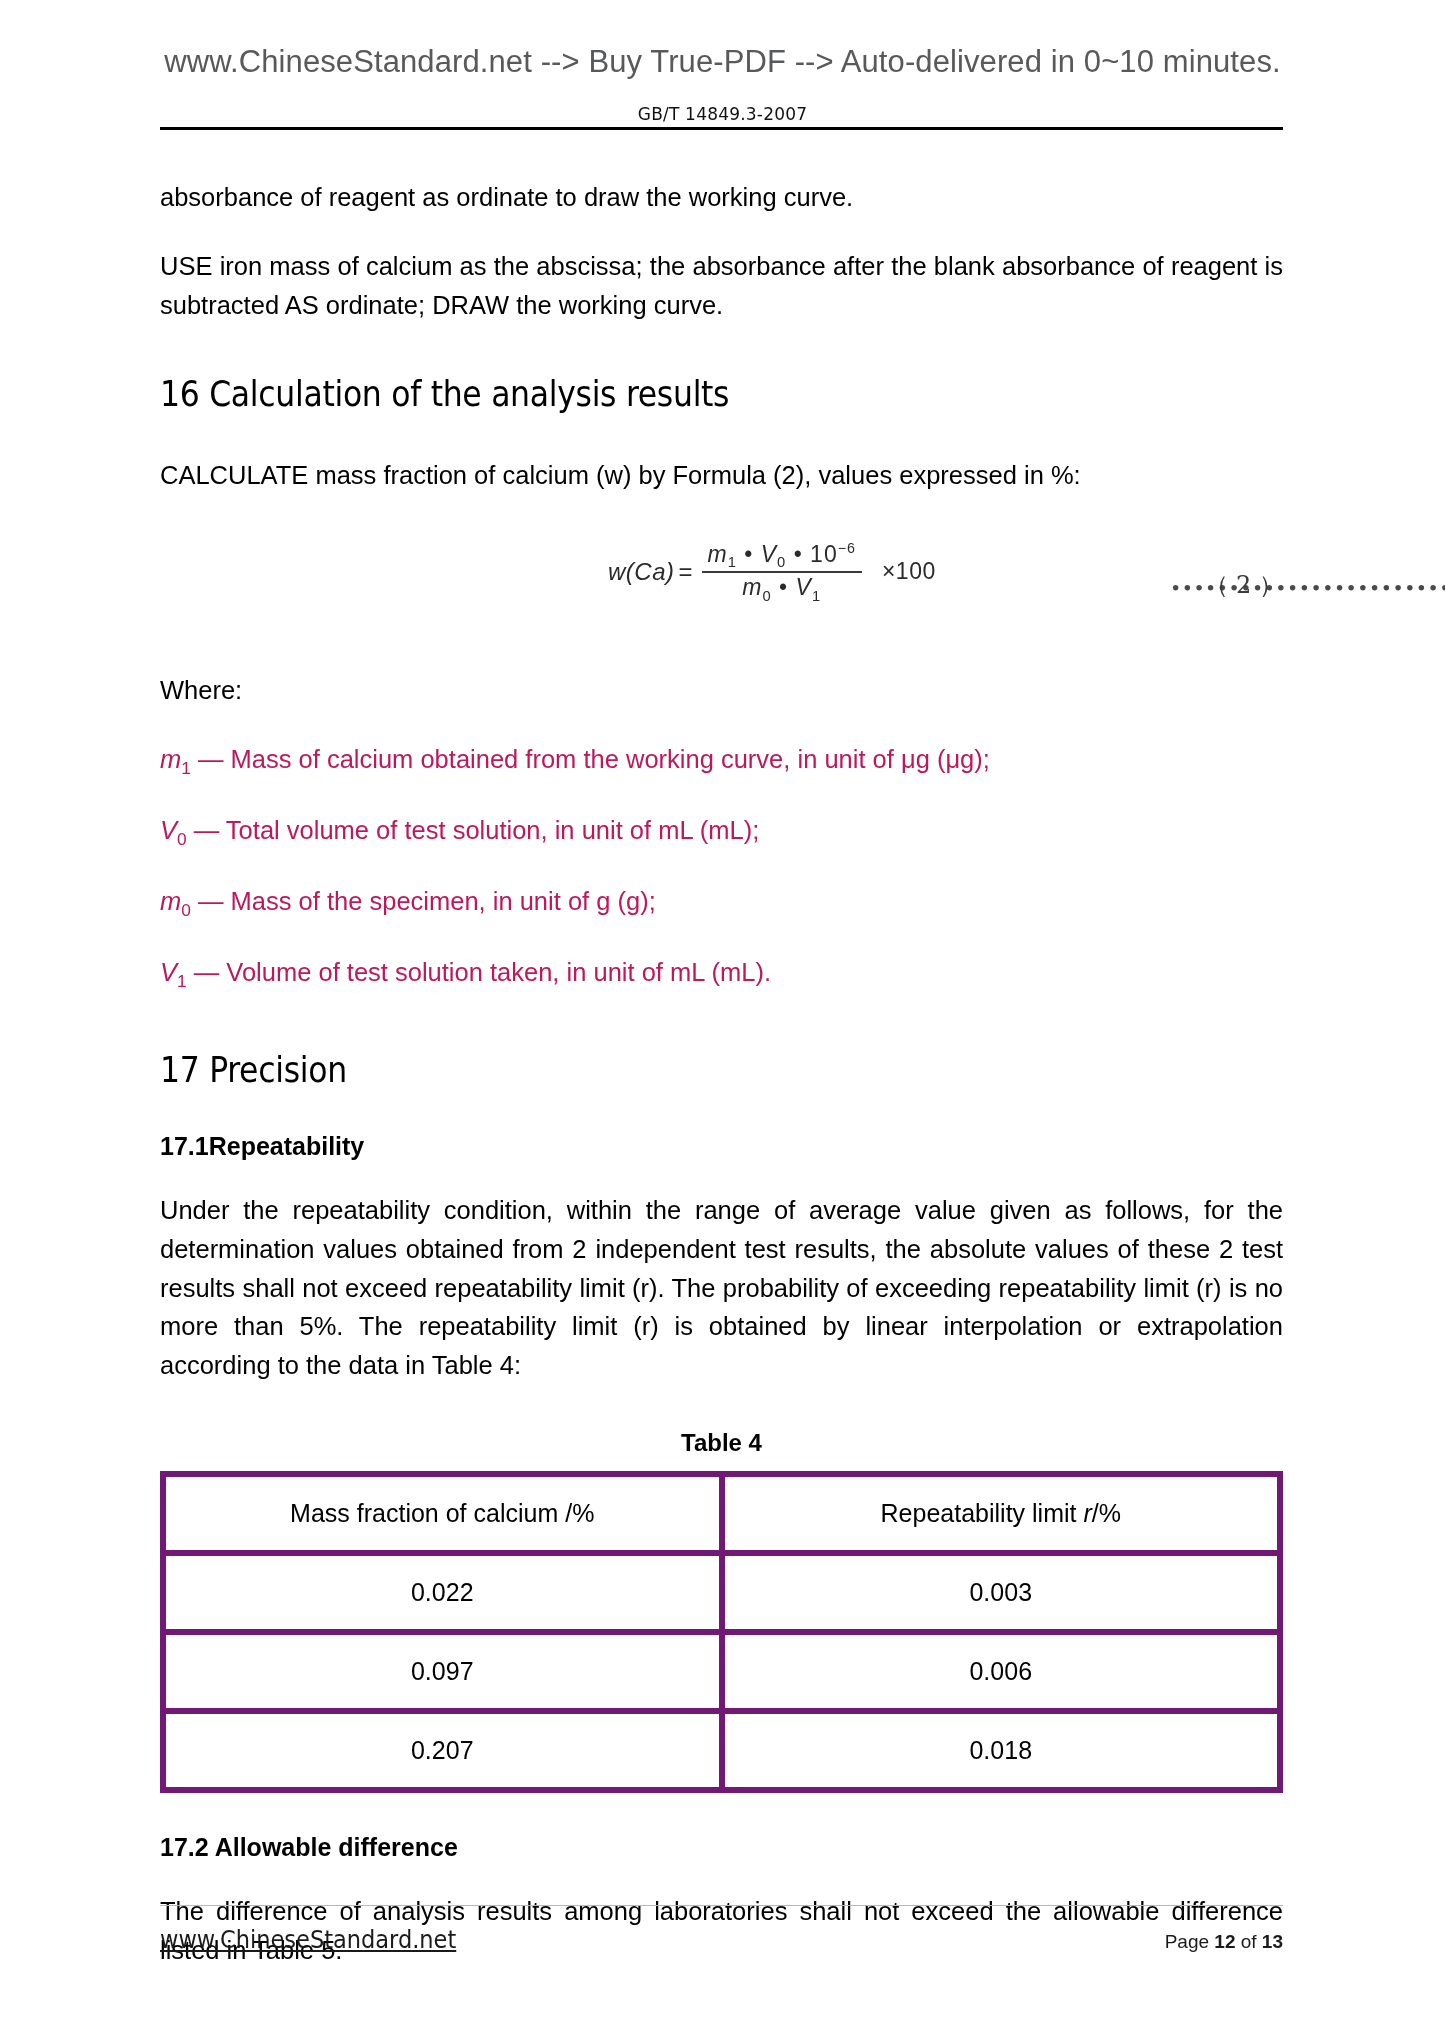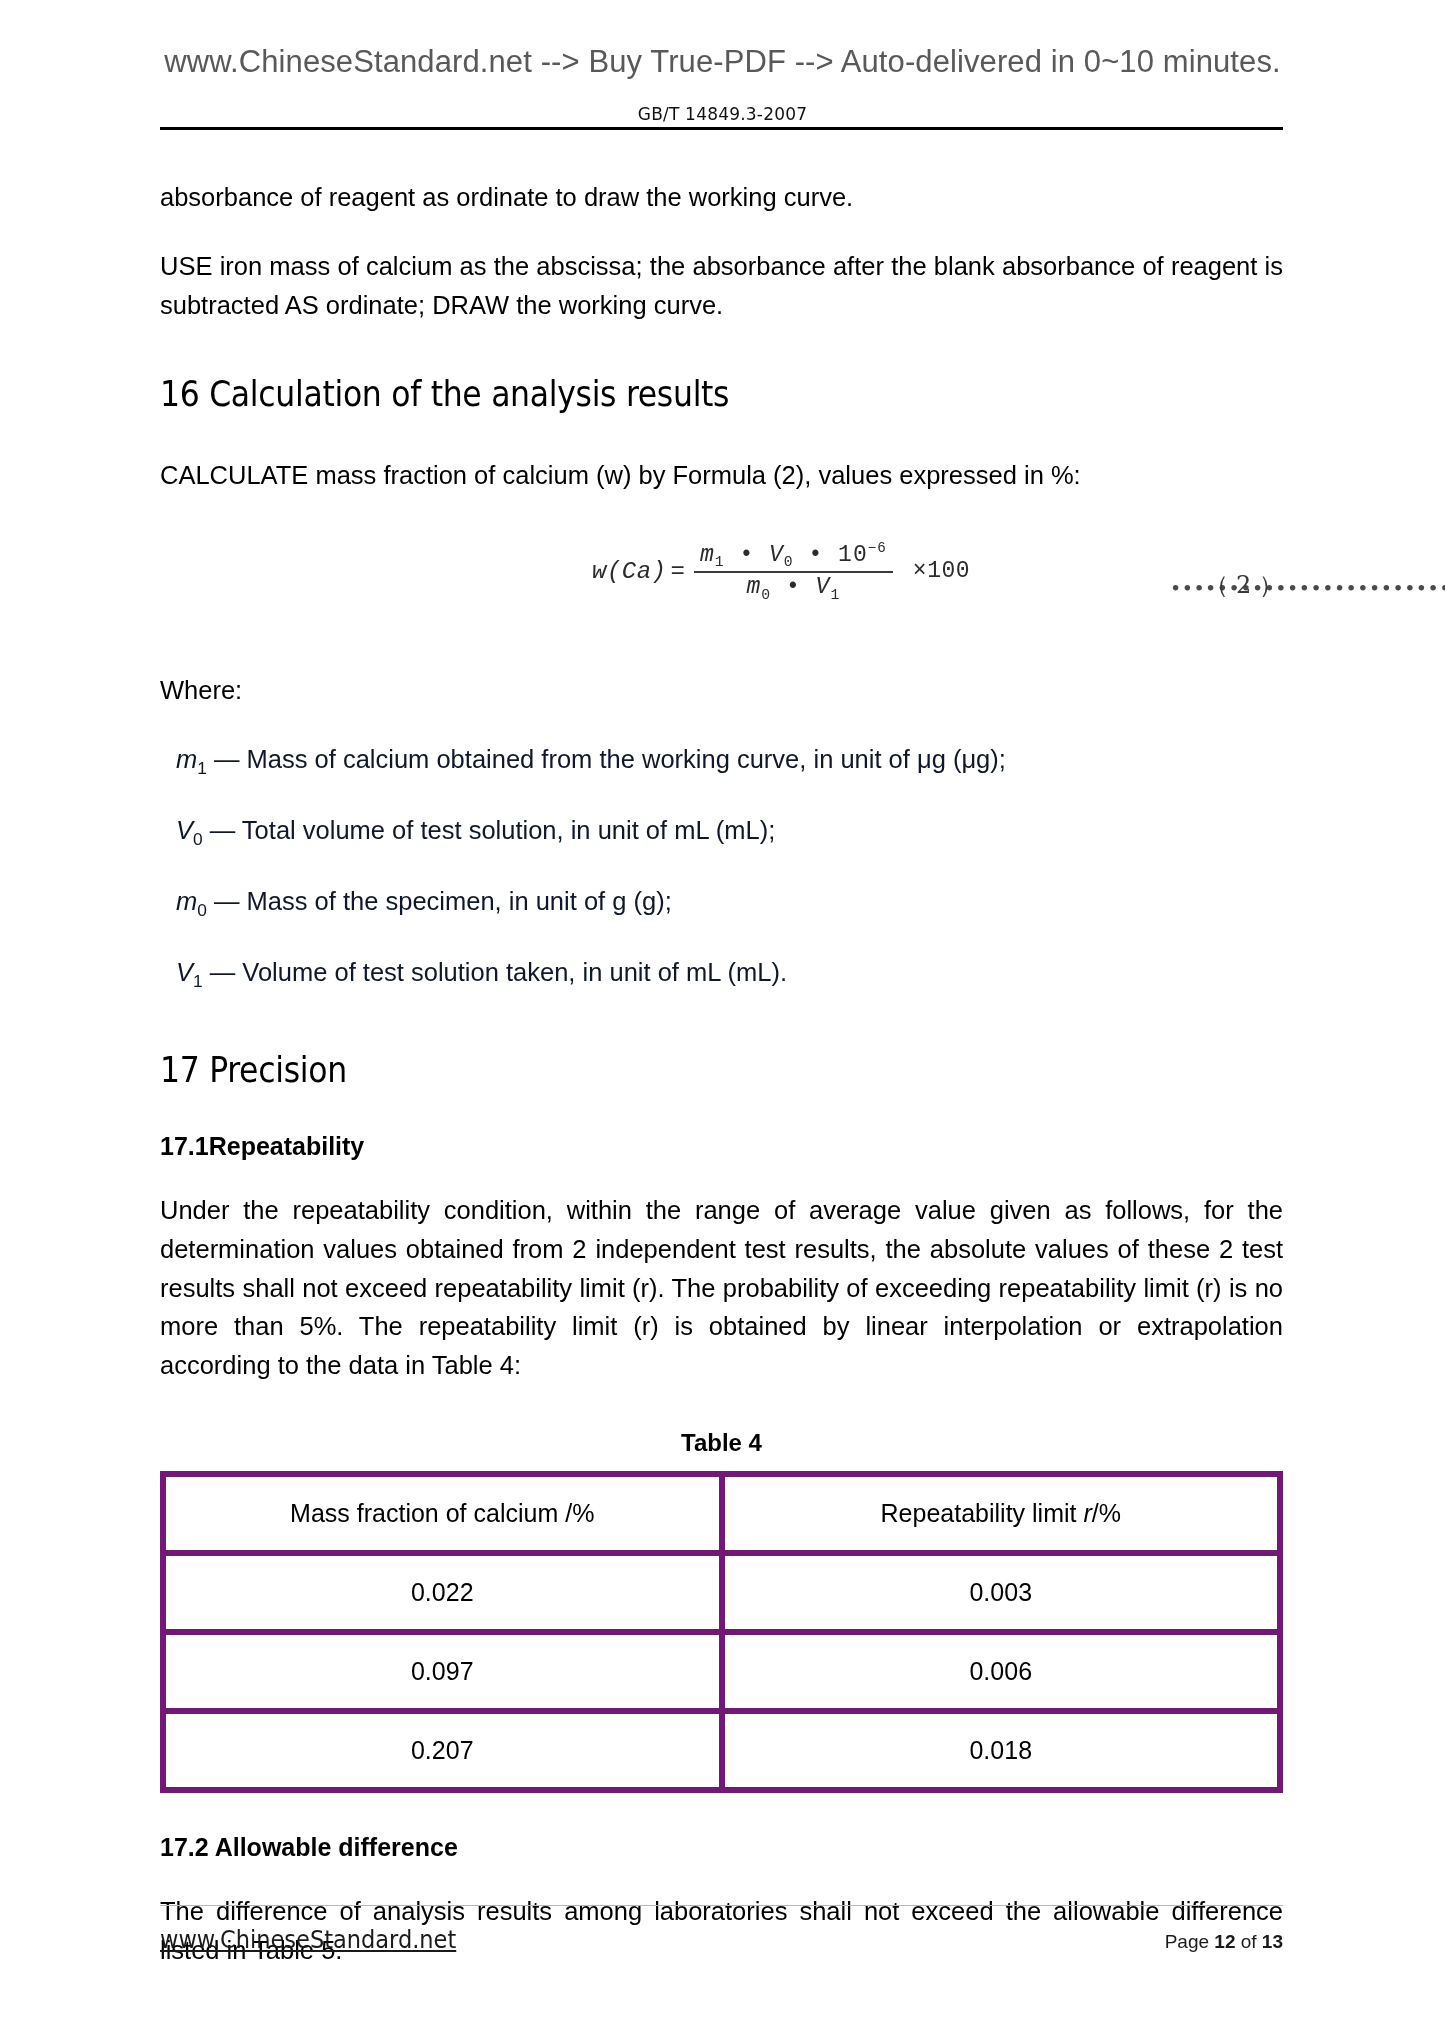--- a/index.html
+++ b/index.html
@@ -95,25 +95,25 @@
   h3.subsection .num { display: inline; }
 
   
   .formula-block {
     position: relative;
     margin: 44px 0 46px 0;
     height: 86px;
   }
   .formula {
     position: absolute;
-    left: 432px;
+    left: 448px;
     top: 0;
     display: flex;
     align-items: center;
-    font-family: Liberation Mono, monospace;
+    font-family: Liberation Sans, sans-serif;
     color: #2b2b2b;
     font-size: 24px;
   }
   .formula .lhs {
     font-style: italic;
     font-size: 24px;
     letter-spacing: 0.5px;
     white-space: nowrap;
   }
   .formula .eq {
@@ -165,22 +165,22 @@
     font-family: "DejaVu Serif", serif;
     font-size: 24px;
     color: #3a3a3a;
     white-space: nowrap;
   }
 
   
   p.define {
     font-size: 25.5px;
     line-height: 1.5;
-    margin: 0 0 30px 16px;
-    color: #0f172a;
+    margin: 0 0 30px 0;
+    color: #be185d;
   }
   p.define .sym { font-style: italic; }
   p.define .sym sub { font-style: normal; font-size: 0.68em; }
 
   
   .table-caption {
     text-align: center;
     font-size: 24px;
     font-weight: bold;
     margin: 44px 0 14px 0;

